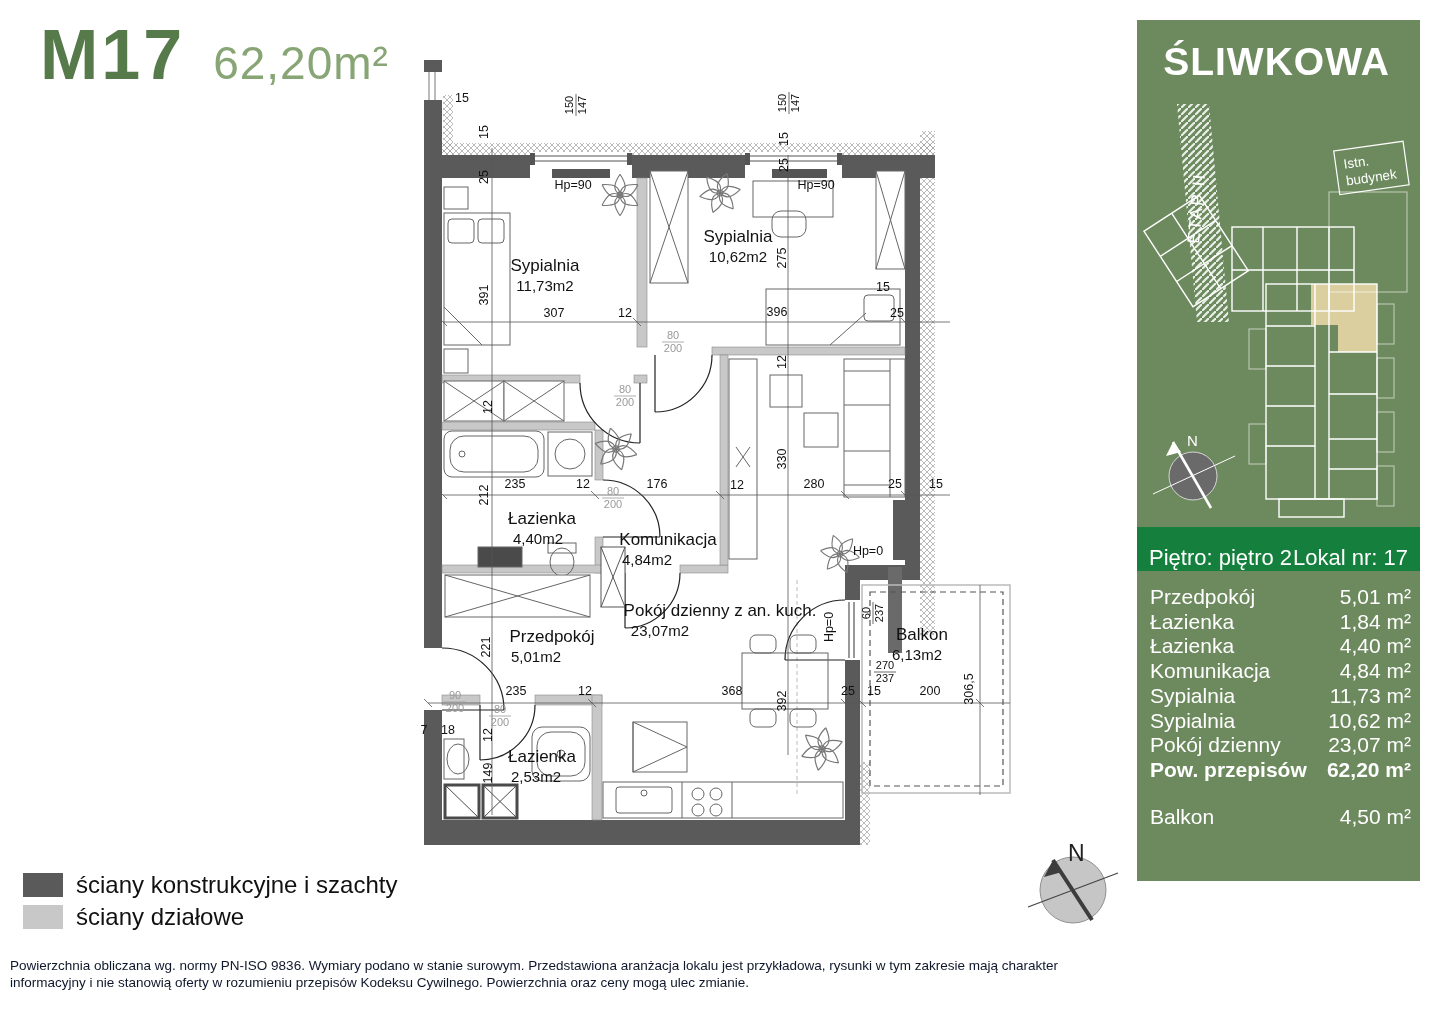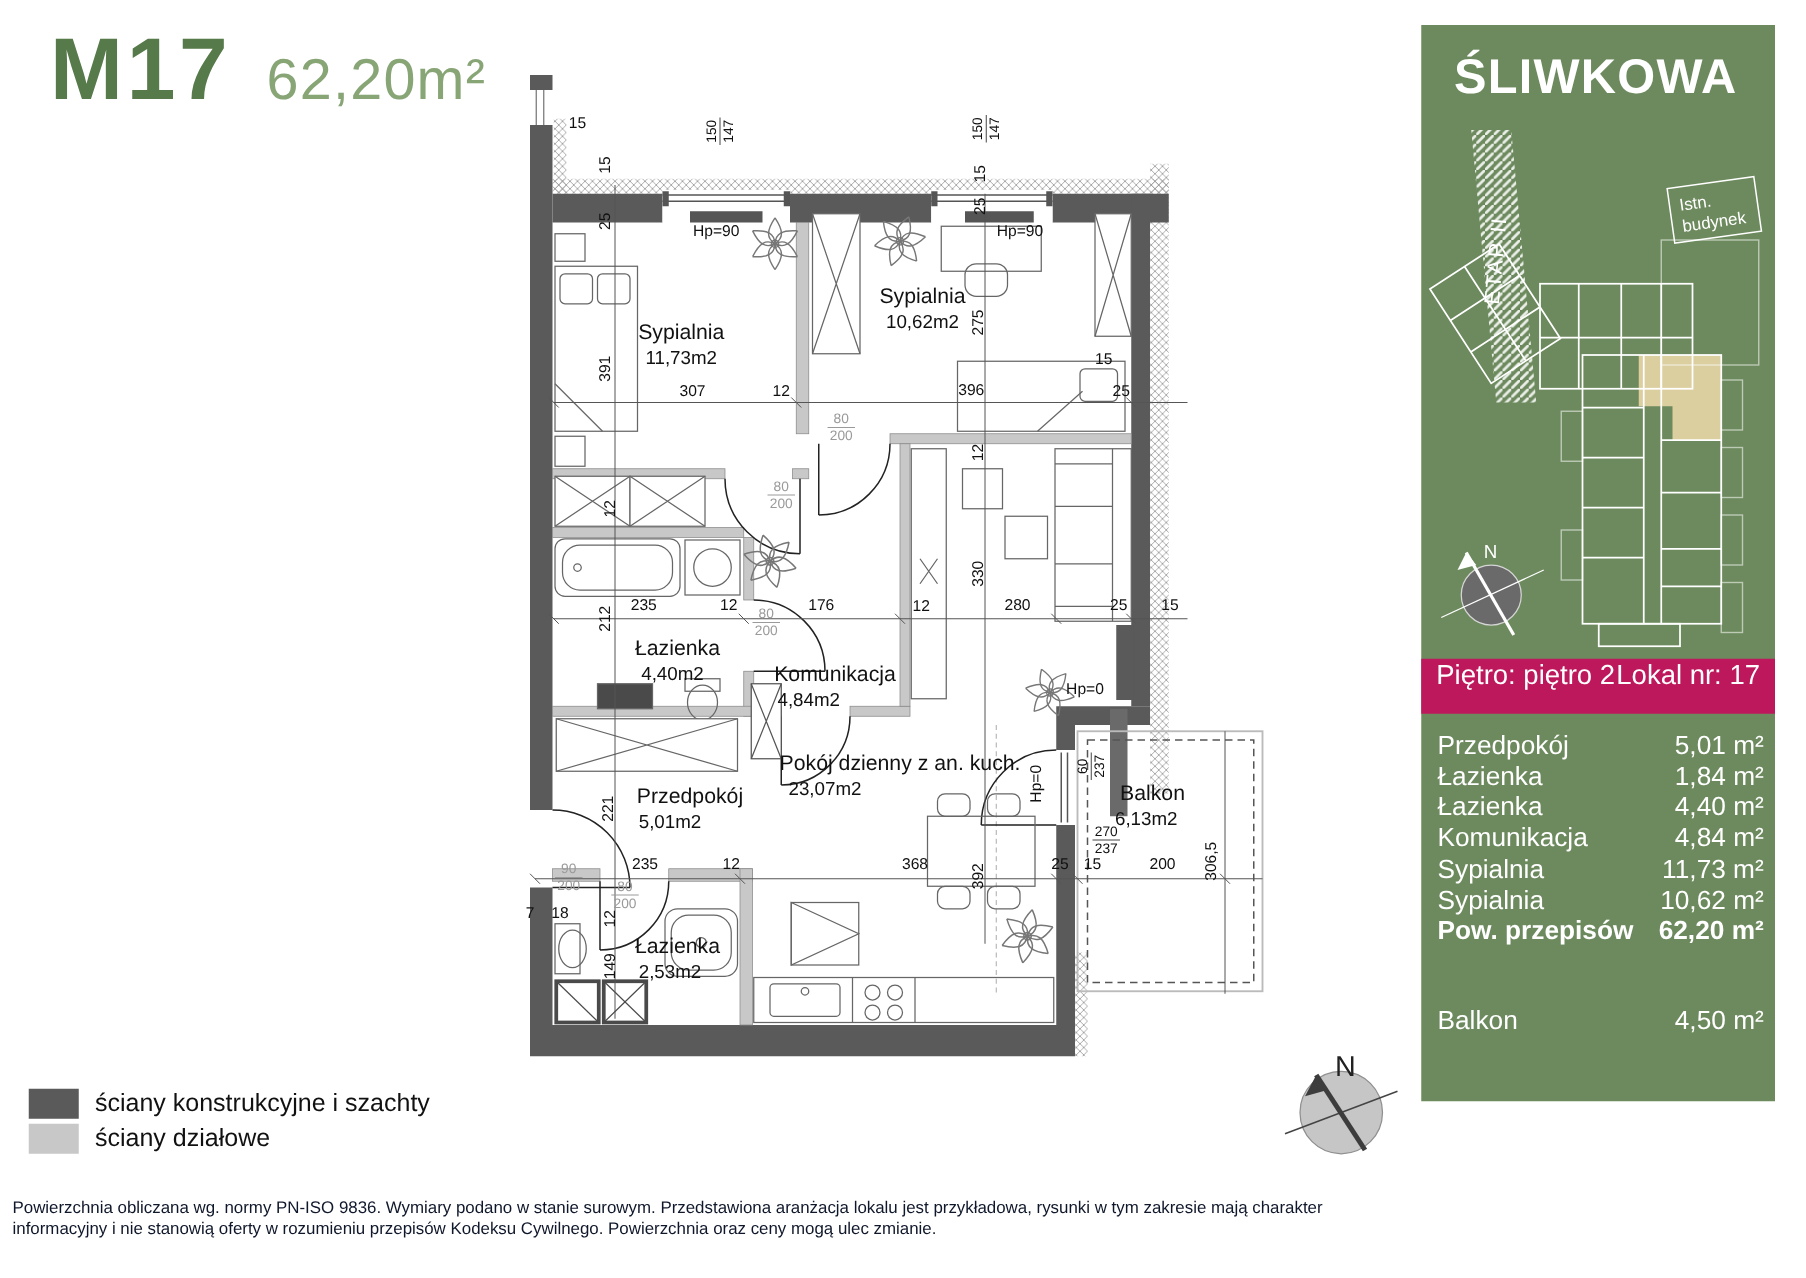--- a/index.html
+++ b/index.html
@@ -8,29 +8,29 @@
   
   .title{position:absolute;left:40px;top:20px;display:flex;align-items:flex-start;gap:28px;}
   .unit-id{font-size:70px;font-weight:bold;color:#567a49;letter-spacing:3px;line-height:1;}
   .unit-area{font-size:46px;color:#88a576;margin-top:16px;letter-spacing:1px;}
   
   .sidebar{position:absolute;left:1137px;top:20px;width:283px;height:861px;background:#6d8a5e;color:#fff;}
   .brand{position:absolute;top:20px;right:30px;text-align:right;}
   .brand-name{font-size:39px;font-weight:bold;letter-spacing:1px;}
   .brand-city{font-size:25px;margin-top:2px;}
   .siteplan{position:absolute;left:2px;top:74px;}
-  .floor-band{position:absolute;top:507px;left:0;width:100%;height:44px;background:#be185d;
-      display:flex;justify-content:space-between;align-items:flex-start;padding:0 12px;box-sizing:border-box;font-size:22px;}
+  .floor-band{position:absolute;top:507px;left:0;width:100%;height:44px;background:#15803d;
+      display:flex;justify-content:space-between;align-items:flex-end;padding:0 12px;box-sizing:border-box;font-size:22px;}
   .rooms{position:absolute;top:565px;left:13px;right:9px;font-size:21px;}
   .room-row{display:flex;justify-content:space-between;line-height:24.7px;}
   .room-row.total{font-weight:bold;}
   .balcony-row{position:absolute;top:785px;left:13px;right:9px;font-size:21px;display:flex;justify-content:space-between;}
   
   .legend{position:absolute;left:23px;top:871px;color:#111;}
-  .legend-row{display:flex;align-items:center;gap:13px;margin-bottom:4px;font-size:20px;text-align:center;}
+  .legend-row{display:flex;align-items:center;gap:13px;margin-bottom:4px;font-size:24px;text-align:center;}
   .swatch{width:40px;height:24px;}
   .sw-dark{background:#5a5a5a;}
   .sw-light{background:#c8c8c8;}
   
   .footer{position:absolute;left:10px;top:957px;width:1118px;font-size:13.5px;line-height:17px;color:#0f172a;}
   
   .plan-svg text{font-family:"Liberation Sans",sans-serif;}
   .rname{font-size:17px;fill:#111;}
   .rarea{font-size:15px;fill:#111;}
   .dim{font-size:12.5px;fill:#111;}
@@ -514,20 +514,24 @@
           <span>4,84 m²</span>
         </div>
         <div class="room-row">
           <span>Sypialnia</span>
           <span>11,73 m²</span>
         </div>
         <div class="room-row">
           <span>Sypialnia</span>
           <span>10,62 m²</span>
         </div>
+        <div class="room-row">
+          <span>Pokój dzienny</span>
+          <span>23,07 m²</span>
+        </div>
         <div class="room-row total">
           <span>Pow. przepisów</span>
           <span>62,20 m²</span>
         </div>
       </div>
 
     <div class="balcony-row">
       <span>Balkon</span>
       <span>4,50 m²</span>
     </div>

